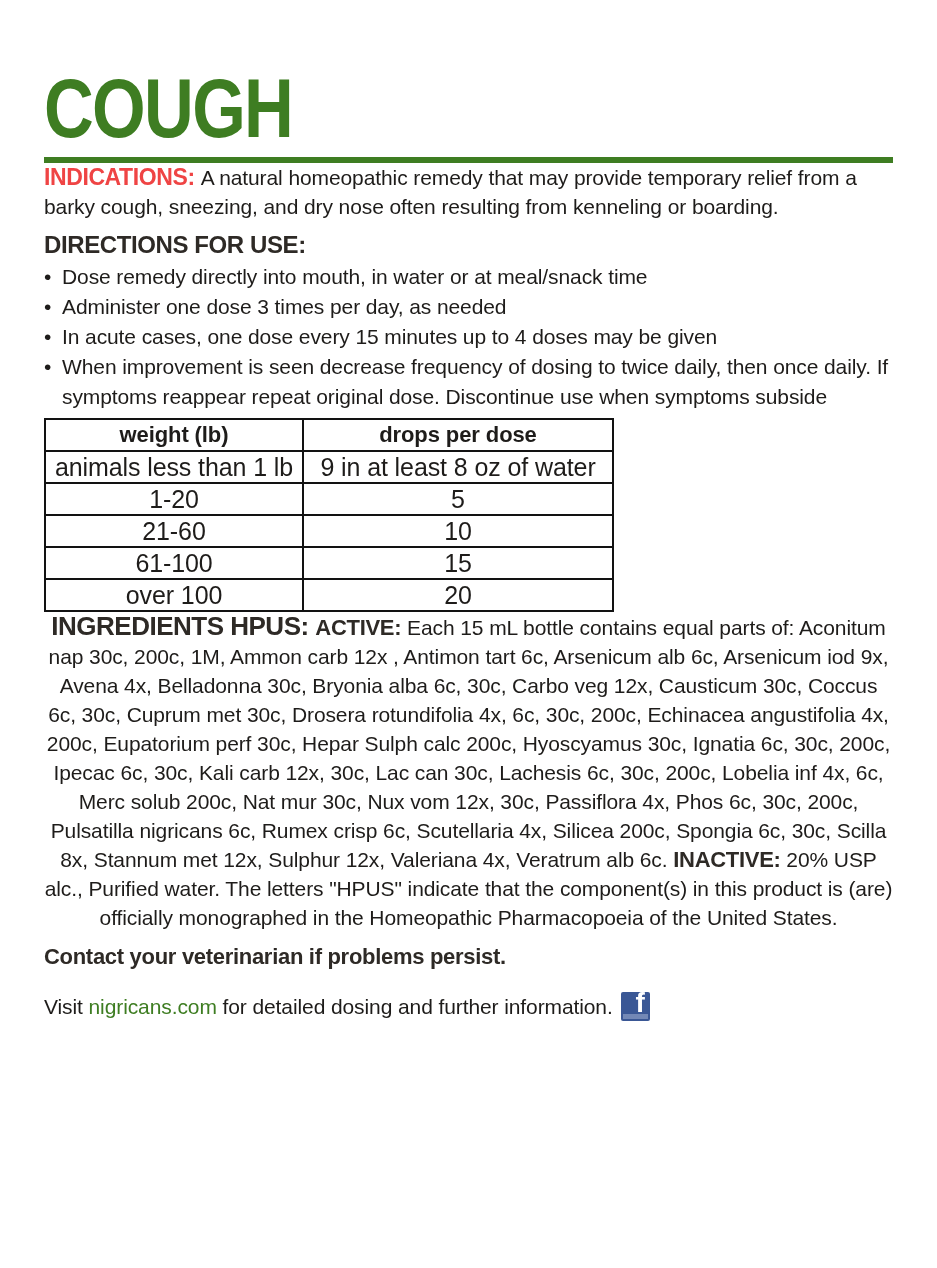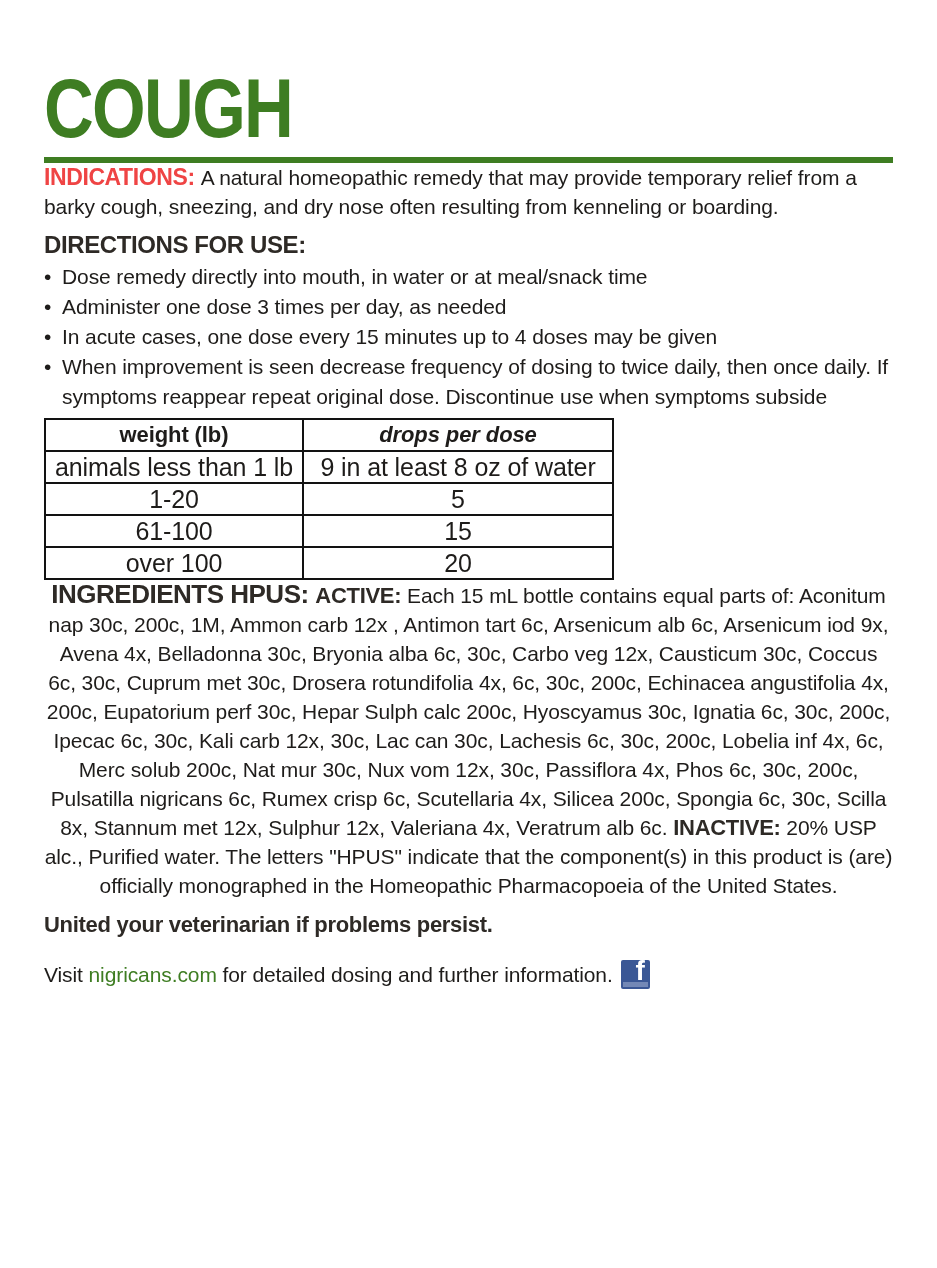--- a/index.html
+++ b/index.html
@@ -63,21 +63,21 @@
   table.dosage th, table.dosage td {
     border: 2px solid #121212;
     height: 30px;
     text-align: center;
     font-size: 25px;
     padding: 0 8px;
     letter-spacing: -0.1px;
   }
   table.dosage th { font-weight: bold; font-size: 22px; }
   .col-weight { width: 240px; }
-  .col-drops { width: 292px; font-style: italic; }
+  .col-drops { width: 292px; }
 
   .ingredients { margin-top: 14px; text-align: center; }
   .ing-label {
     font-weight: bold;
     font-size: 26px;
     letter-spacing: -0.5px;
     color: #2e2a26;
   }
   .sub-label {
     font-weight: bold;
@@ -163,29 +163,33 @@
     <tbody>
       <tr>
         <td>animals less than 1 lb</td>
         <td>9 in at least 8 oz of water</td>
       </tr>
       <tr>
         <td>1-20</td>
         <td>5</td>
       </tr>
       <tr>
+        <td>21-60</td>
+        <td>10</td>
+      </tr>
+      <tr>
         <td>61-100</td>
         <td>15</td>
       </tr>
       <tr>
         <td>over 100</td>
         <td>20</td>
       </tr>
     </tbody>
   </table>
 
   <p class="body ingredients"><span class="ing-label">INGREDIENTS HPUS: </span><span class="sub-label">ACTIVE: </span><span>Each 15 mL bottle contains equal parts of: Aconitum nap 30c, 200c, 1M, Ammon carb 12x , Antimon tart 6c, Arsenicum alb 6c, Arsenicum iod 9x, Avena 4x, Belladonna 30c, Bryonia alba 6c, 30c, Carbo veg 12x, Causticum 30c, Coccus 6c, 30c, Cuprum met 30c, Drosera rotundifolia 4x, 6c, 30c, 200c, Echinacea angustifolia 4x, 200c, Eupatorium perf 30c, Hepar Sulph calc 200c, Hyoscyamus 30c, Ignatia 6c, 30c, 200c, Ipecac 6c, 30c, Kali carb 12x, 30c, Lac can 30c, Lachesis 6c, 30c, 200c, Lobelia inf 4x, 6c, Merc solub 200c, Nat mur 30c, Nux vom 12x, 30c, Passiflora 4x, Phos 6c, 30c, 200c, Pulsatilla nigricans 6c, Rumex crisp 6c, Scutellaria 4x, Silicea 200c, Spongia 6c, 30c, Scilla 8x, Stannum met 12x, Sulphur 12x, Valeriana 4x, Veratrum alb 6c. </span><span class="sub-label">INACTIVE: </span><span>20% USP alc., Purified water. The letters "HPUS" indicate that the component(s) in this product is (are) officially monographed in the Homeopathic Pharmacopoeia of the United States.</span></p>
 
-  <p class="contact">United your veterinarian if problems persist.</p>
+  <p class="contact">Contact your veterinarian if problems persist.</p>
 
   <p class="body visit"><span>Visit </span><a class="site-link">nigricans.com</a><span> for detailed dosing and further information.</span><span class="fb-icon"><span class="fb-bar"></span><span class="fb-f">f</span></span></p>
 
 </div>
 
 </body></html>

